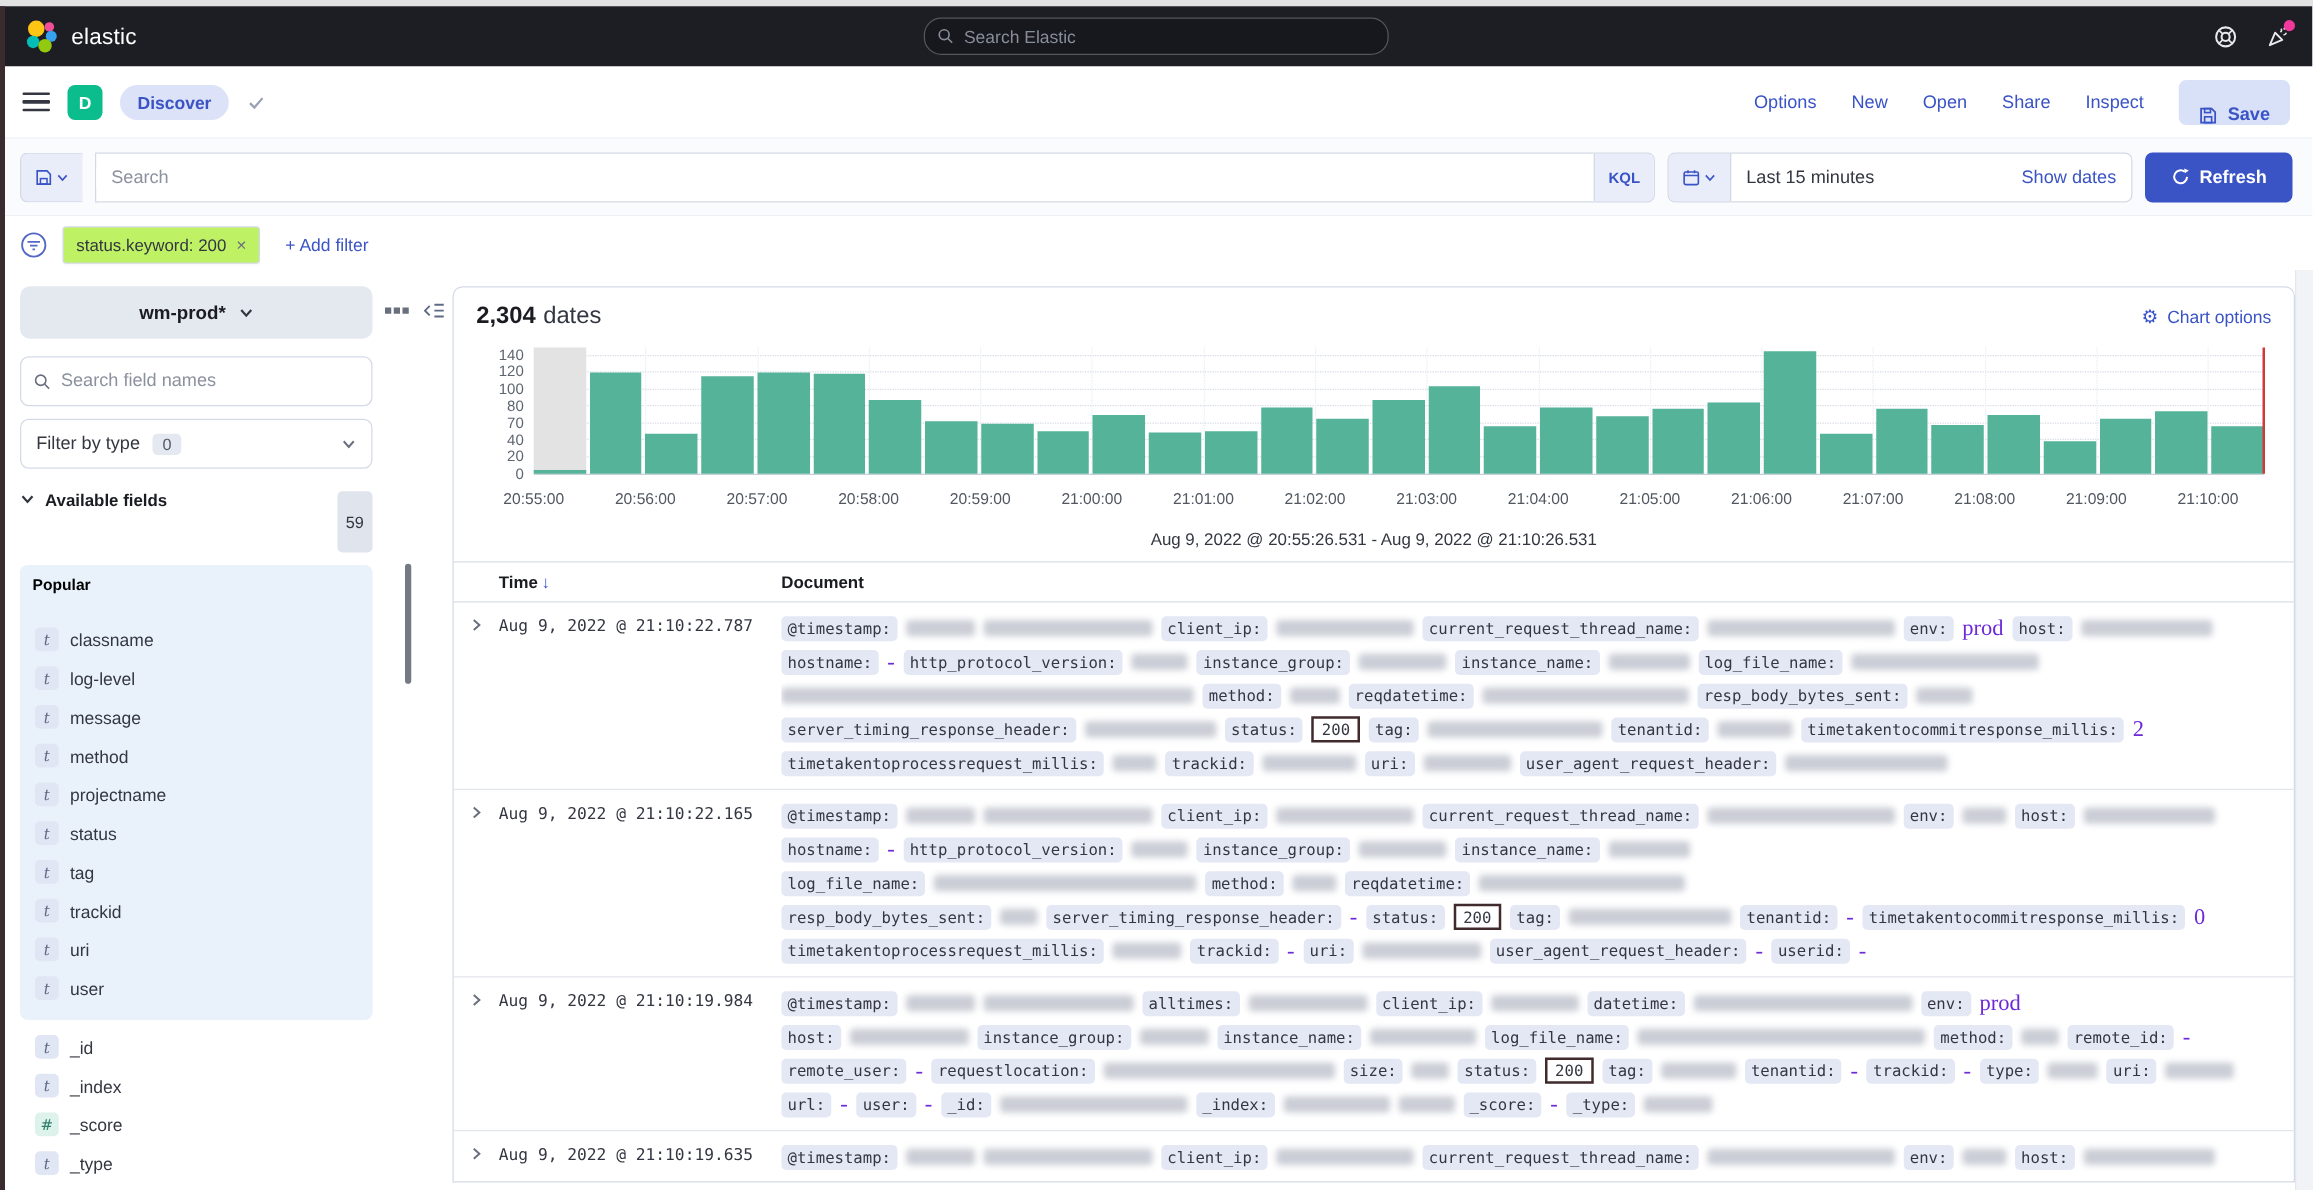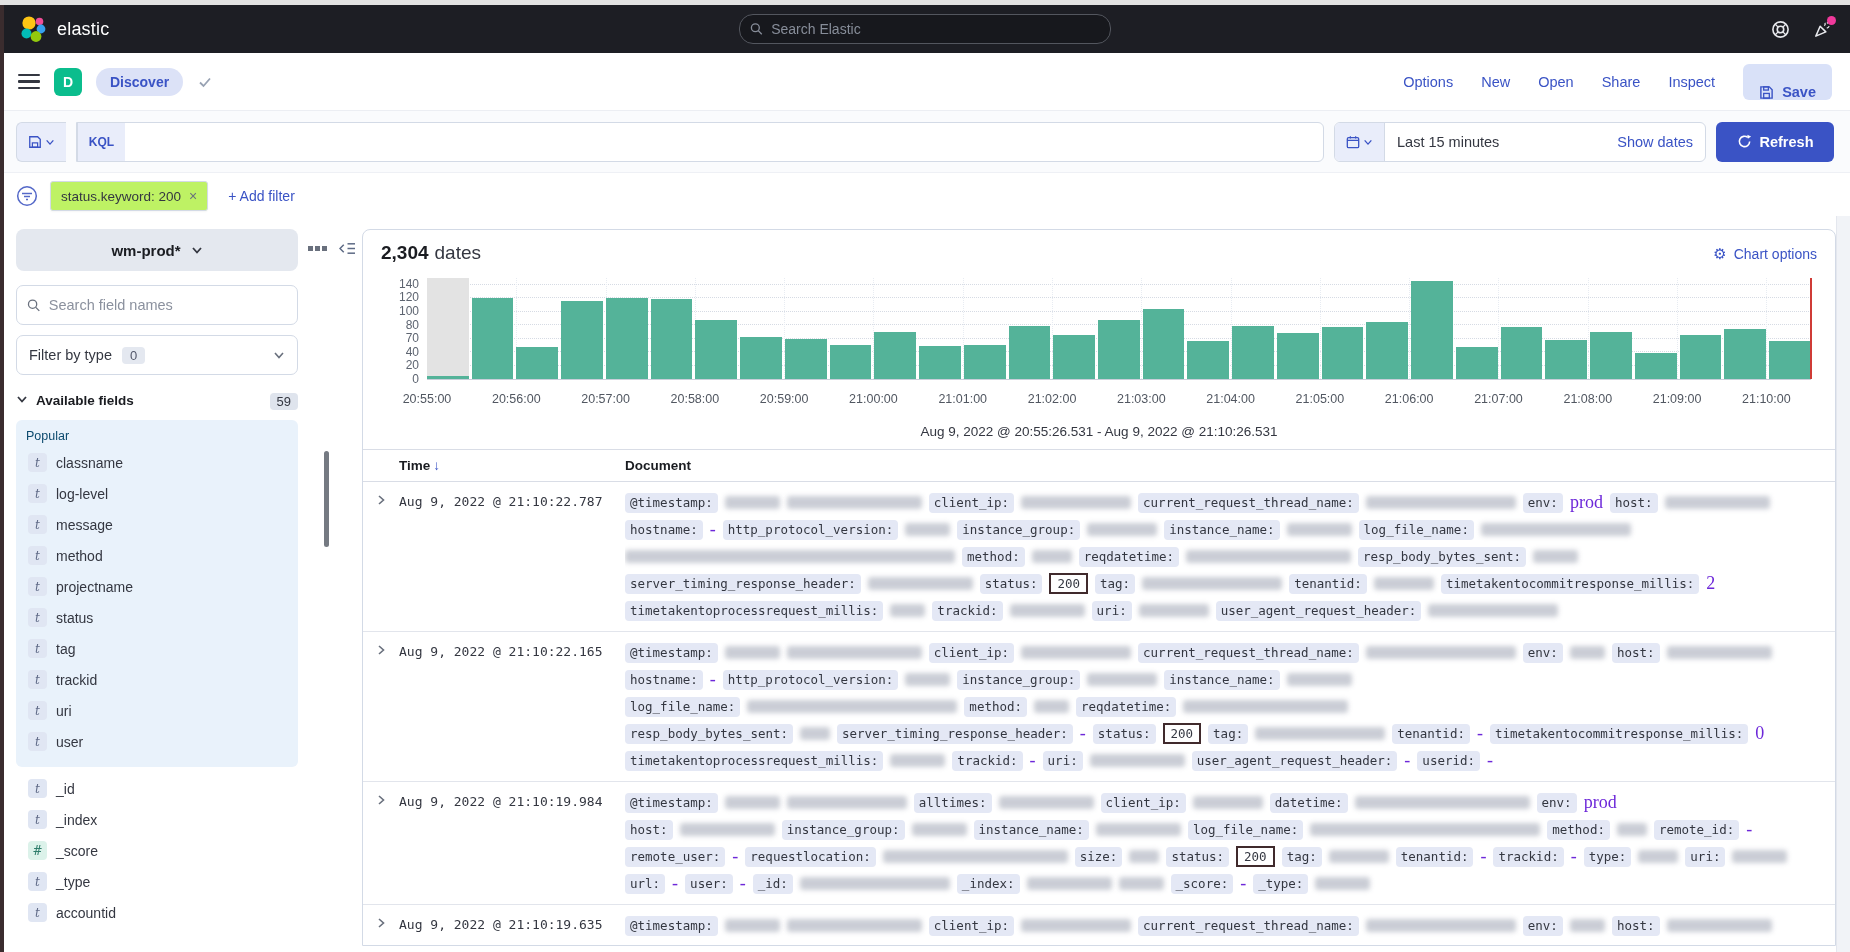--- a/index.html
+++ b/index.html
@@ -65,23 +65,23 @@
   .sq3 { display:flex; gap:2.5px; cursor:pointer;}
   .sq3 i { width:4.5px; height:4.5px; background:#69707d; display:block;}
   .fld-search { margin-top:14px; height:40px; border:1px solid #d3dae6; border-radius:7px; background:#fff; display:flex; align-items:center; padding:0 10px; gap:8px;}
   .fld-search input { border:none; outline:none; width:100%; font-size:14.5px; font-family:inherit; color:#343741;}
   .fld-search input::placeholder { color:#8b919e;}
   .type-filter { margin-top:10px; height:40px; border:1px solid #d3dae6; border-radius:7px; background:#fff; display:flex; align-items:center; padding:0 12px; gap:10px; font-size:14.5px; cursor:pointer;}
   .count0 { background:#e4e8f0; border-radius:4px; padding:1px 8px; font-size:13px; color:#53586b;}
   .type-filter .chev { margin-left:auto; }
   .avail-hdr { margin-top:18px; display:flex; align-items:flex-start; gap:8px; cursor:pointer;}
   .avail-hdr b { font-size:13.5px; color:#1a1c21;}
-  .count59 { margin-left:auto; background:#dfe4ed; border-radius:4px; padding:1px 7px; font-size:13px; color:#343741;}
+  .count59 { margin-left:auto; background:#dfe4ed; border-radius:4px; padding:17px 7px; font-size:13px; color:#343741;}
   .popular-block { margin-top:10px; background:#e9f2fb; border-radius:6px; padding:9px 10px 10px;}
-  .popular-title { font-size:12.5px; font-weight:400; color:#0c4a6e; margin-bottom:4px;}
+  .popular-title { font-size:12.5px; font-weight:700; color:#000000; margin-bottom:21px;}
   .fld-list { list-style:none; }
   .fld-item { height:31px; display:flex; align-items:center; gap:9px; font-size:14px; color:#343741; cursor:pointer; padding:0 2px;}
   .meta-block { padding:6px 10px 0;}
   .fbadge { width:19px; height:19px; border-radius:4px; display:flex; align-items:center; justify-content:center; flex-shrink:0;
     font-family:"DejaVu Serif","Liberation Serif",serif; font-style:italic; font-size:12px;}
   .fbadge.t { background:#e0e6f3; color:#5f6a87;}
   .fbadge.num { background:#dcf2ea; color:#2e7d6b; font-style:normal;}
   .fbadge.date { background:#f2ead6;}
   .cal-glyph { width:11px; height:10px; border:1.4px solid #94793a; border-radius:2px; position:relative;}
   .cal-glyph::before { content:""; position:absolute; left:1px; right:1px; top:1.5px; height:1.6px; background:#94793a;}
@@ -209,20 +209,21 @@
   <div class="saved-q">
     <svg width="14" height="14" viewBox="0 0 16 16">
       <path d="M2 2 h9 l3 3 v9 h-12 z" fill="none" stroke="#3a53c5" stroke-width="1.5"></path>
       <rect x="5" y="9" width="6" height="5" fill="none" stroke="#3a53c5" stroke-width="1.4"></rect>
     </svg>
     <svg width="10" height="10" viewBox="0 0 12 12">
       <polyline points="2,4 6,8.5 10,4" fill="none" stroke="#3a53c5" stroke-width="1.6"></polyline>
     </svg>
   </div>
   <div class="q-input">
+    <input type="text" placeholder="Search" style="">
     <div class="kql">KQL</div>
   </div>
   <div class="datepicker">
     <div class="dp-cal">
       <svg width="14" height="14" viewBox="0 0 16 16">
         <rect x="1.5" y="3" width="13" height="11.5" rx="1.5" fill="none" stroke="#3a53c5" stroke-width="1.5"></rect>
         <line x1="1.5" y1="6.2" x2="14.5" y2="6.2" stroke="#3a53c5" stroke-width="1.4"></line>
         <line x1="5" y1="1.3" x2="5" y2="4" stroke="#3a53c5" stroke-width="1.4"></line>
         <line x1="11" y1="1.3" x2="11" y2="4" stroke="#3a53c5" stroke-width="1.4"></line>
       </svg>

